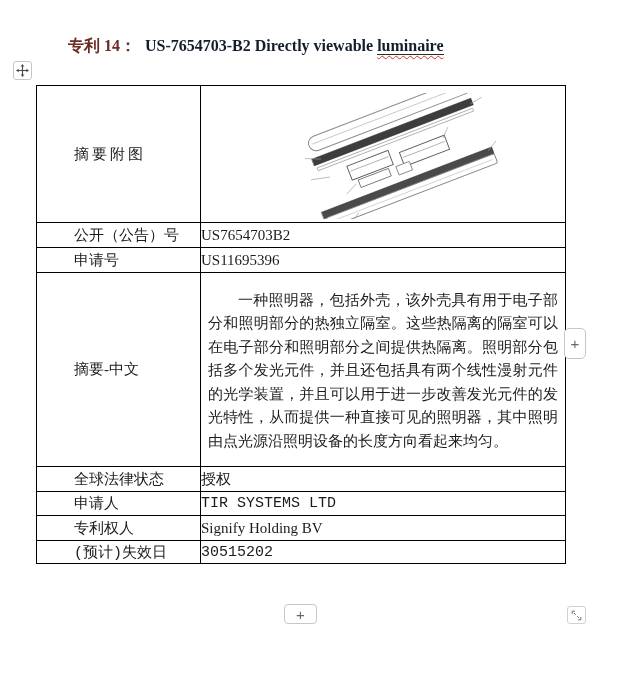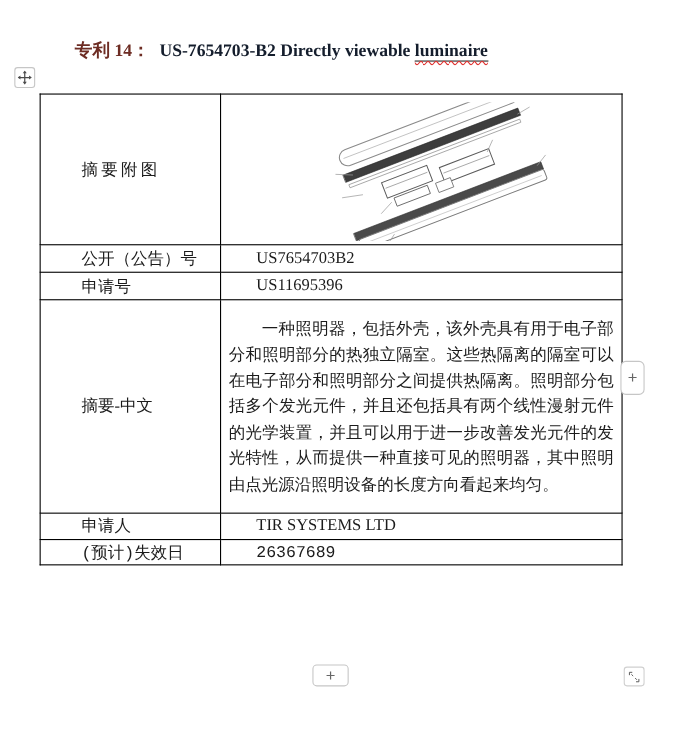--- a/index.html
+++ b/index.html
@@ -47,25 +47,25 @@
     position: absolute; left: 36px; top: 85px;
     width: 530px; border-collapse: collapse; table-layout: fixed;
   }
   table.patent td {
     border: 1px solid #000000;
     vertical-align: middle;
     font-size: 15px;
     overflow: hidden;
   }
   td.lbl { width: 164px; padding-left: 37px; margin-left: 36px; }
-  td.val { padding-left: 32px; }
+  td.val { }
   td.lbl-spread { letter-spacing: 3px; }
   tr.r-fig  td { height: 137px; }
   tr.r-std  td { height: 25px; }
-  tr.r-std8 td { height: 24px; }
+  tr.r-std8 td { height: 24px; font-family: Liberation Mono, monospace; }
   tr.r-std10 td { height: 23px; font-family: Liberation Mono, monospace; }
   tr.r-abs  td { height: 194px; }
   td.val-fig { padding: 0; vertical-align: top; }
   td.val-abs {
     padding: 3px 7px 0 7px;
     font-size: 16.4px;
     line-height: 23.5px;
     text-align: justify;
     vertical-align: top;
   }
@@ -140,27 +140,35 @@
   <tr class="r-std">
     <td class="lbl">申请号</td>
     <td class="val">US11695396</td>
   </tr>
   <tr class="r-abs">
     <td class="lbl">摘要-中文</td>
     <td class="val-abs">
       <p>一种照明器，包括外壳，该外壳具有用于电子部分和照明部分的热独立隔室。这些热隔离的隔室可以在电子部分和照明部分之间提供热隔离。照明部分包括多个发光元件，并且还包括具有两个线性漫射元件的光学装置，并且可以用于进一步改善发光元件的发光特性，从而提供一种直接可见的照明器，其中照明由点光源沿照明设备的长度方向看起来均匀。</p>
     </td>
   </tr>
+  <tr class="r-std">
+    <td class="lbl">全球法律状态</td>
+    <td class="val">授权</td>
+  </tr>
   <tr class="r-std8">
     <td class="lbl">申请人</td>
     <td class="val">TIR SYSTEMS LTD</td>
   </tr>
+  <tr class="r-std">
+    <td class="lbl">专利权人</td>
+    <td class="val">Signify Holding BV</td>
+  </tr>
   <tr class="r-std10">
     <td class="lbl">(预计)失效日</td>
-    <td class="val">26367689</td>
+    <td class="val">30515202</td>
   </tr>
 </tbody>
   </table>
 
 <button class="ctl-btn plus-col">+</button>
 
 <button class="ctl-btn plus-row">+</button>
 
 <button class="ctl-btn resize-handle">
   <svg width="11" height="11" viewBox="0 0 11 11">

